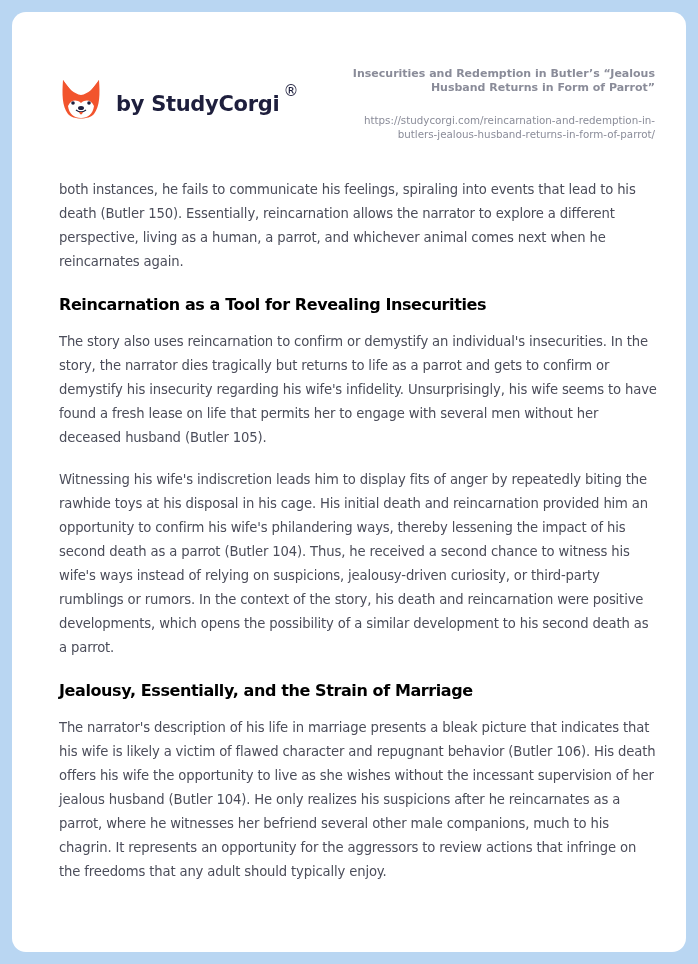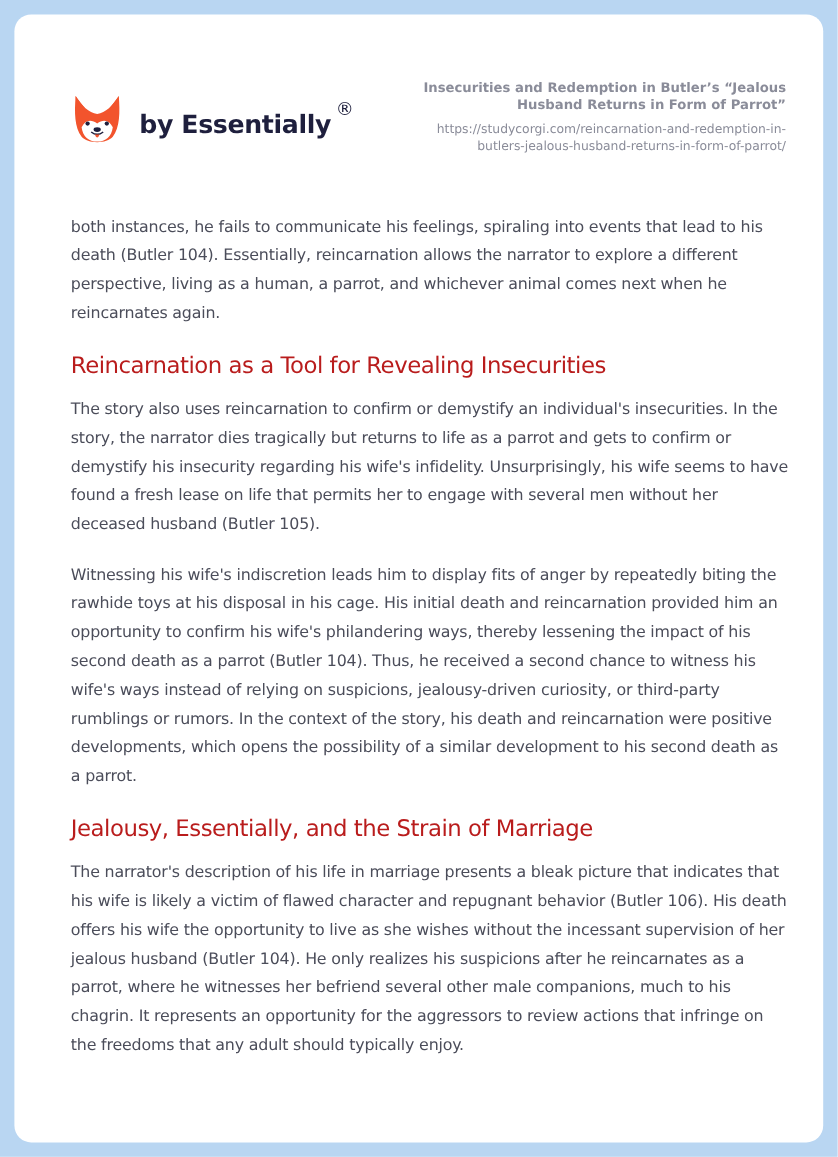--- a/index.html
+++ b/index.html
@@ -31,35 +31,35 @@
   .meta {
     position: absolute; right: 31px; top: 55px; width: 330px;
     text-align: right;
   }
   .meta-title {
     font-family: "DejaVu Sans", sans-serif; font-weight: bold;
     font-size: 11px; line-height: 14px; color: #8a8c99;
   }
   .meta-url {
     font-family: "DejaVu Sans", sans-serif;
-    font-size: 10.3px; line-height: 14px; color: #8a8c99; margin-top: 6px;
+    font-size: 10.3px; line-height: 14px; color: #8a8c99; margin-top: 18px;
   }
   .content {
     position: absolute; left: 47px; top: 166px; width: 600px;
     color: #4b4d5a;
   }
   .content p {
     margin: 0 0 18px 0;
     font-family: "DejaVu Sans", sans-serif;
     font-size: 13.2px; line-height: 24px; letter-spacing: -0.15px;
   }
   .content h2 {
     margin: 4px 0 12px 0;
-    font-family: "DejaVu Sans", sans-serif; font-weight: normal;
-    font-size: 19px; line-height: 26px; color: #b91c1c; letter-spacing: -0.4px;
+    font-family: "DejaVu Sans", sans-serif; font-weight: bold;
+    font-size: 16px; line-height: 26px; color: #000000; letter-spacing: -0.4px;
   }
 </style>
 </head>
 <body>
 
 <div class="card">
 
   <div class="logo">
     <svg class="logo-icon" viewBox="0 0 42 48">
 
@@ -72,31 +72,31 @@
 
       <circle cx="13" cy="27" r="1.8" fill="#1e1f3d"></circle>
       <circle cx="29" cy="27" r="1.8" fill="#1e1f3d"></circle>
 
       <ellipse cx="21" cy="32" rx="3" ry="2" fill="#1e1f3d"></ellipse>
 
       <path d="M16 34 Q21 38 26 34" stroke="#1e1f3d" stroke-width="1.3" fill="none"></path>
 
       <path d="M19 36 Q21 41 23 36 Z" fill="#f2542d"></path>
     </svg>
-    <span class="logo-text">by Essentially</span>
+    <span class="logo-text">by StudyCorgi</span>
     <span class="logo-reg">®</span>
   </div>
 
   <div class="meta">
     <div class="meta-title">Insecurities and Redemption in Butler’s “Jealous Husband Returns in Form of Parrot”</div>
     <div class="meta-url">https://studycorgi.com/reincarnation-and-redemption-in-butlers-jealous-husband-returns-in-form-of-parrot/</div>
   </div>
 
   <div class="content">
-    <p>both instances, he fails to communicate his feelings, spiraling into events that lead to his death (Butler 104). Essentially, reincarnation allows the narrator to explore a different perspective, living as a human, a parrot, and whichever animal comes next when he reincarnates again.</p>
+    <p>both instances, he fails to communicate his feelings, spiraling into events that lead to his death (Butler 150). Essentially, reincarnation allows the narrator to explore a different perspective, living as a human, a parrot, and whichever animal comes next when he reincarnates again.</p>
 
     <h2>Reincarnation as a Tool for Revealing Insecurities</h2>
     <p>The story also uses reincarnation to confirm or demystify an individual's insecurities. In the story, the narrator dies tragically but returns to life as a parrot and gets to confirm or demystify his insecurity regarding his wife's infidelity. Unsurprisingly, his wife seems to have found a fresh lease on life that permits her to engage with several men without her deceased husband (Butler 105).</p>
     <p>Witnessing his wife's indiscretion leads him to display fits of anger by repeatedly biting the rawhide toys at his disposal in his cage. His initial death and reincarnation provided him an opportunity to confirm his wife's philandering ways, thereby lessening the impact of his second death as a parrot (Butler 104). Thus, he received a second chance to witness his wife's ways instead of relying on suspicions, jealousy-driven curiosity, or third-party rumblings or rumors. In the context of the story, his death and reincarnation were positive developments, which opens the possibility of a similar development to his second death as a parrot.</p>
 
     <h2>Jealousy, Essentially, and the Strain of Marriage</h2>
     <p>The narrator's description of his life in marriage presents a bleak picture that indicates that his wife is likely a victim of flawed character and repugnant behavior (Butler 106). His death offers his wife the opportunity to live as she wishes without the incessant supervision of her jealous husband (Butler 104). He only realizes his suspicions after he reincarnates as a parrot, where he witnesses her befriend several other male companions, much to his chagrin. It represents an opportunity for the aggressors to review actions that infringe on the freedoms that any adult should typically enjoy.</p>
   </div>
 
 </div>

